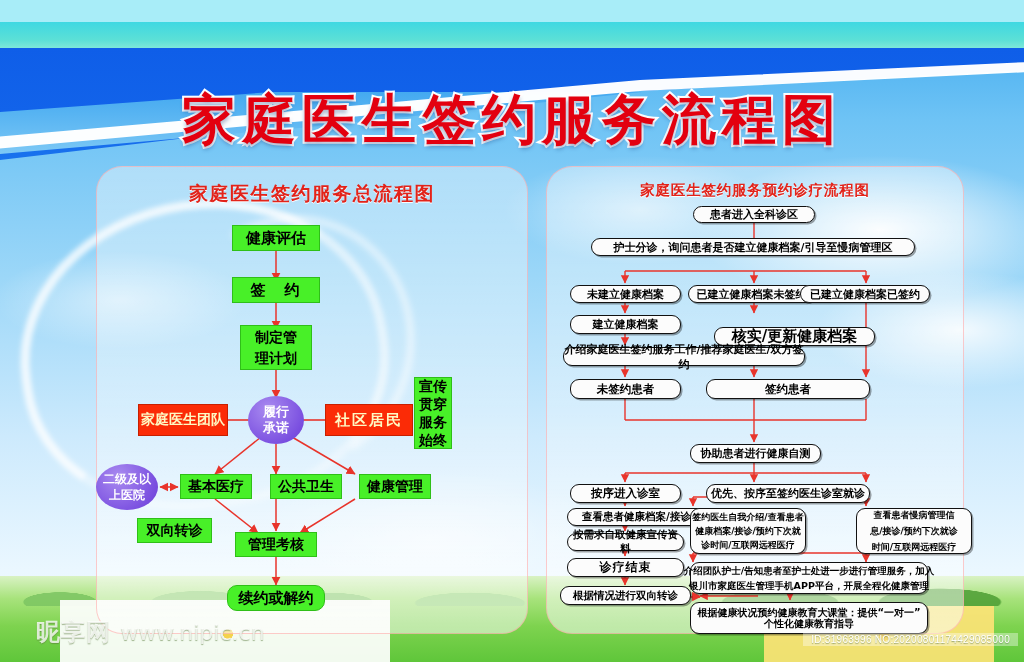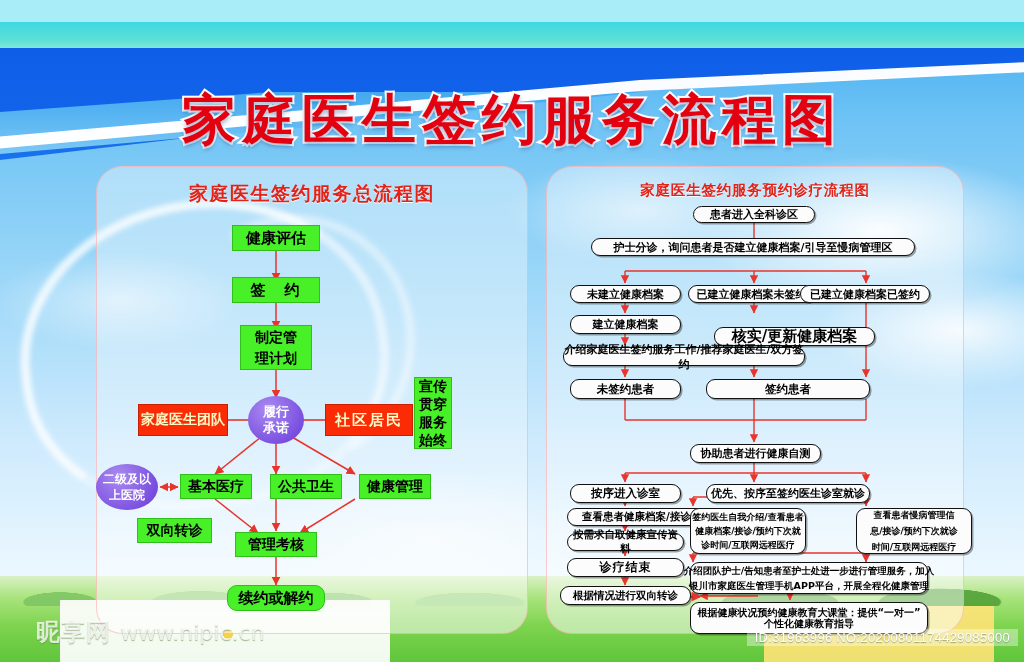--- a/index.html
+++ b/index.html
@@ -147,21 +147,21 @@
     font-family:"DejaVu Sans","Liberation Sans",sans-serif;
     font-size:24px;font-weight:bold;color:rgba(255,255,255,.78);
     text-shadow:0 1px 1px rgba(90,120,60,.55);letter-spacing:1px;white-space:nowrap;
   }
   .wm-left .site{font-size:22px;font-weight:normal;letter-spacing:0;}
   .wm-id{
     position:absolute;right:6px;bottom:16px;
     background:rgba(255,255,255,.38);
     padding:1px 8px;
     font-family:"Liberation Sans",sans-serif;
-    font-size:13px;color:#ffffff;letter-spacing:.3px;white-space:nowrap;
+    font-size:10px;color:#ffffff;letter-spacing:.3px;white-space:nowrap;
     text-shadow:0 1px 1px rgba(70,100,50,.5);
     text-align:center;
   }
 </style>
 </head>
 <body>
 
 <div id="poster">
 
   <div class="sky"></div>

